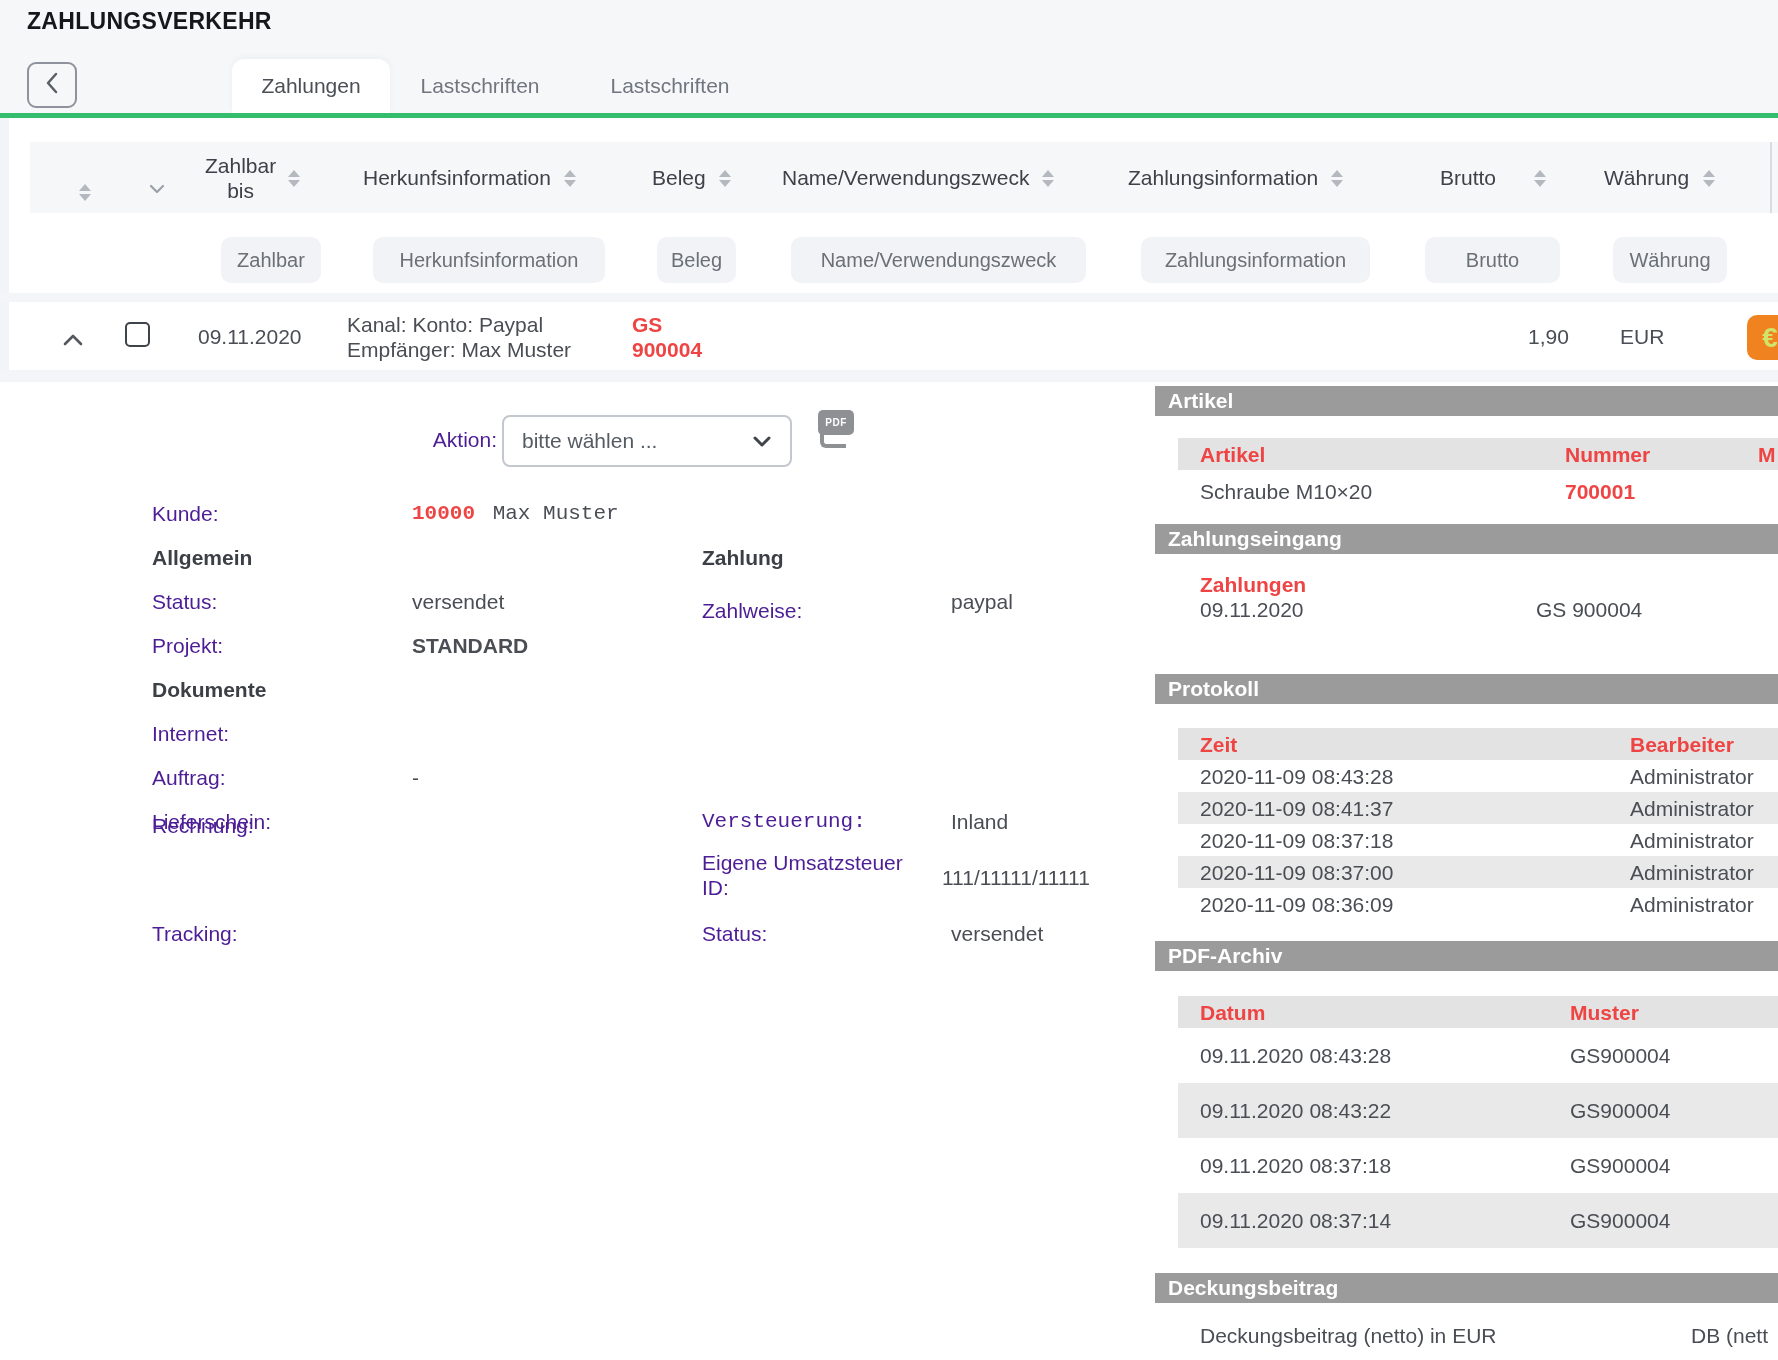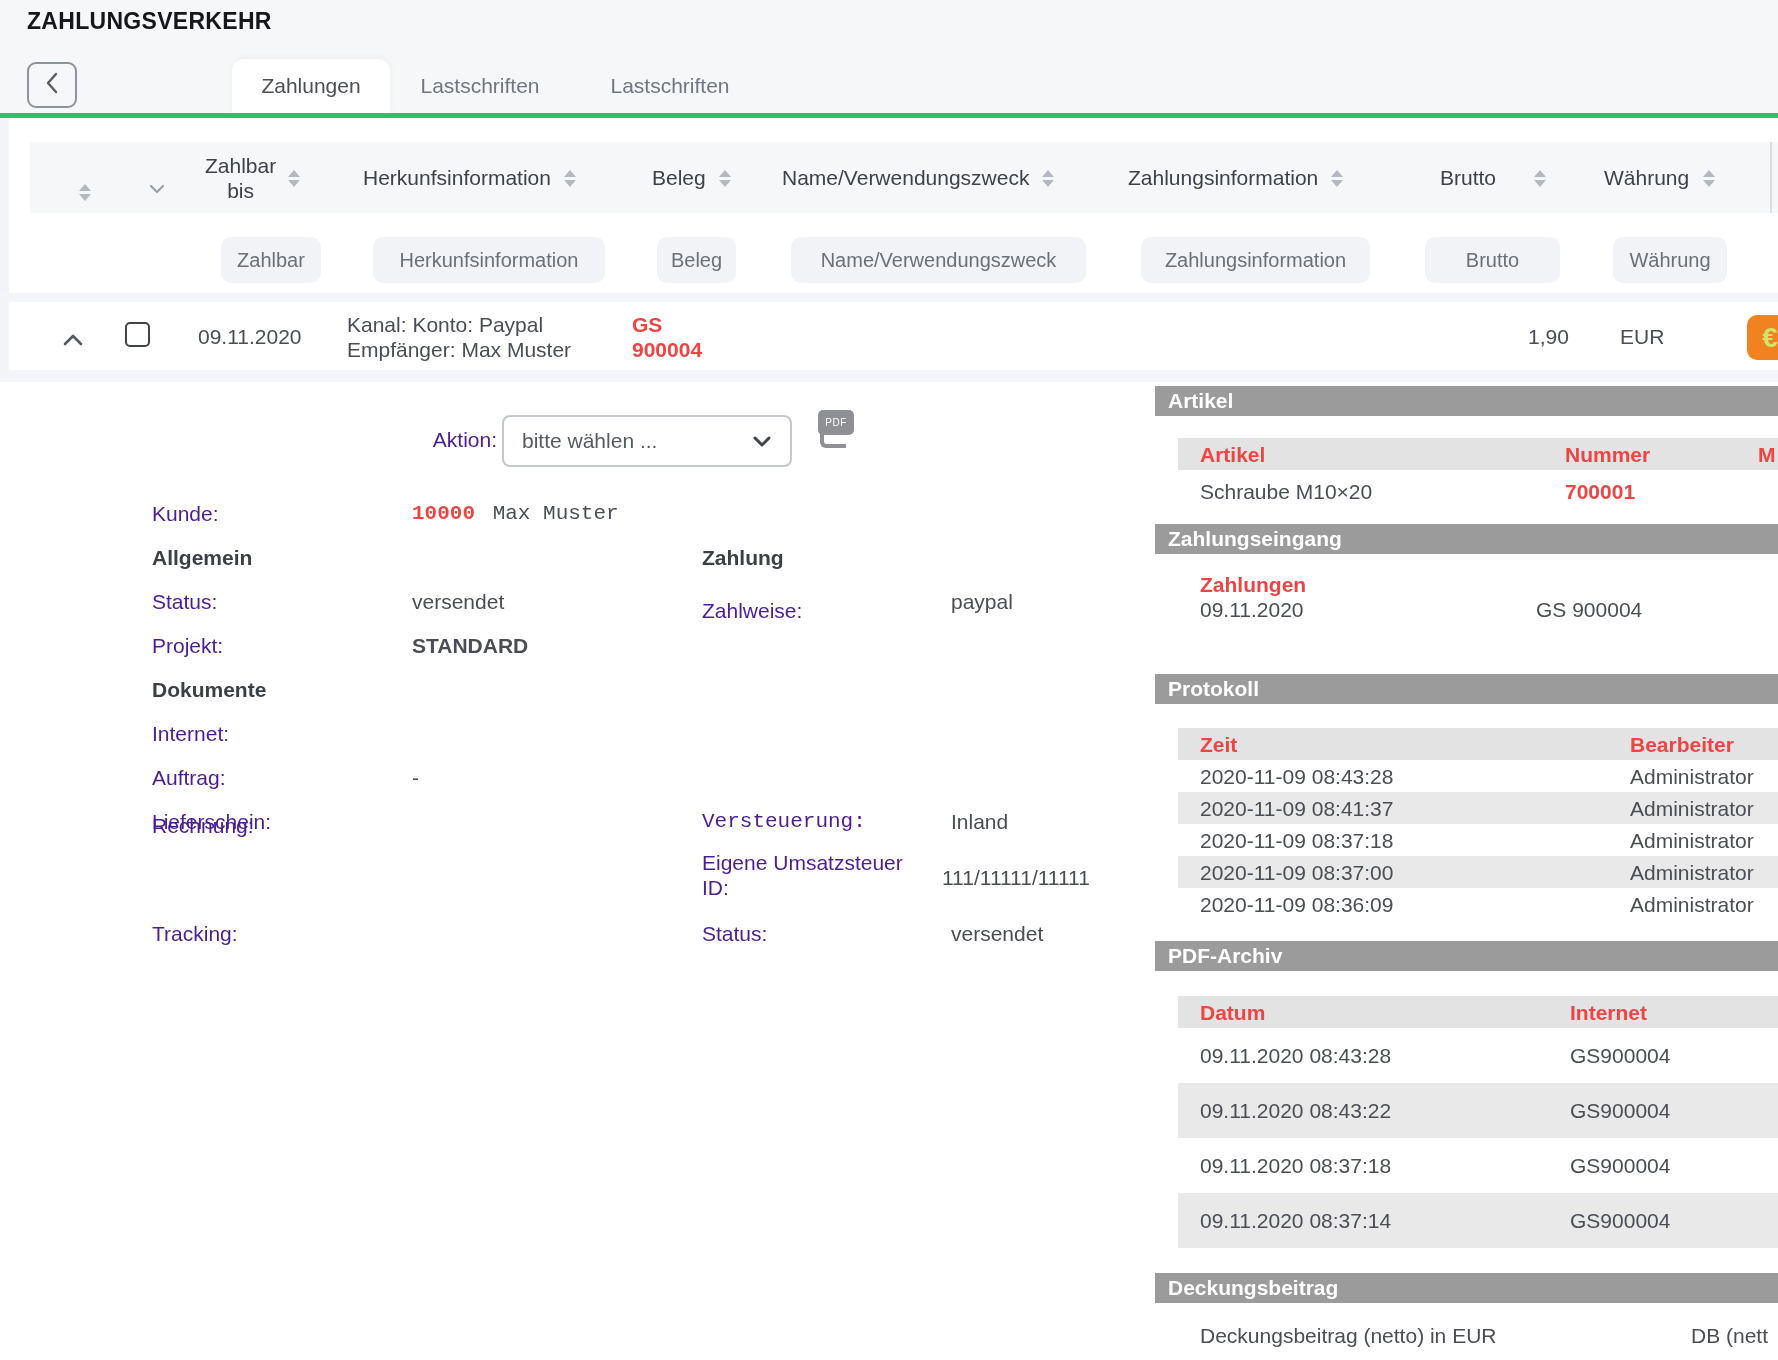--- a/index.html
+++ b/index.html
@@ -44,21 +44,21 @@
   .lbl{position:absolute;white-space:nowrap;color:#4c1d95;}
   .val{position:absolute;white-space:nowrap;color:#4a4e54;}
   .heading{font-weight:700;color:#3c4046;}
   .select-box{position:absolute;left:502px;top:415px;width:290px;height:52px;border:2px solid #c3c7ce;border-radius:8px;
               background:#fff;box-sizing:border-box;display:flex;align-items:center;padding:0 18px;color:#565b62;font-size:21px;cursor:pointer;}
   .select-box .chev{margin-left:auto;}
 
   
   .pdf-icon{position:absolute;left:818px;top:410px;width:36px;height:40px;cursor:pointer;}
   .pdf-badge{position:absolute;right:0;top:0;width:36px;height:25px;background:#8f9094;border-radius:5px;
-             color:#fff;font-size:10px;font-weight:400;display:flex;align-items:center;justify-content:center;letter-spacing:.5px;text-align:right;}
+             color:#fff;font-size:10px;font-weight:700;display:flex;align-items:center;justify-content:center;letter-spacing:.5px;text-align:right;}
   .pdf-corner{position:absolute;left:2px;bottom:2px;width:26px;height:28px;border-left:4px solid #8f9094;border-bottom:4px solid #8f9094;border-radius:0 0 0 6px;box-sizing:border-box;}
 
   
   .panel{position:absolute;left:1155px;top:386px;width:623px;height:974px;overflow:hidden;}
   .pbar{position:absolute;left:0;width:700px;height:30px;background:#9b9b9b;color:#fff;font-weight:700;font-size:21px;
         line-height:30px;padding-left:13px;box-sizing:border-box;}
   .pband{position:absolute;left:23px;width:677px;height:32px;background:#e3e3e3;}
   .pcell{position:absolute;white-space:nowrap;font-size:21px;}
   .pstripe{position:absolute;left:23px;width:677px;background:#e9e9e9;}
 </style>
@@ -306,21 +306,21 @@
       <div class="pcell" style="left:475px;top:475px;">Administrator</div>
     </div>
     <div>
       <div class="pcell" style="left:45px;top:507px;">2020-11-09 08:36:09</div>
       <div class="pcell" style="left:475px;top:507px;">Administrator</div>
     </div>
 
     <div class="pbar" style="top:555px;">PDF-Archiv</div>
     <div class="pband" style="top:610px;"></div>
     <div class="pcell bold" style="left:45px;top:615px;">Datum</div>
-    <div class="pcell bold" style="left:415px;top:615px;">Internet</div>
+    <div class="pcell bold" style="left:415px;top:615px;">Muster</div>
 
     <div class="pstripe" style="top:697px;height:55px;"></div>
     <div class="pstripe" style="top:807px;height:55px;"></div>
 
     <div>
       <div class="pcell" style="left:45px;top:658px;">09.11.2020 08:43:28</div>
       <div class="pcell" style="left:415px;top:658px;">GS900004</div>
     </div>
     <div>
       <div class="pcell" style="left:45px;top:713px;">09.11.2020 08:43:22</div>

